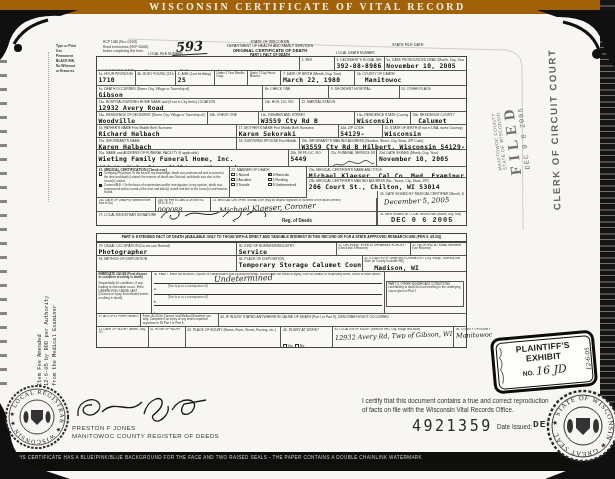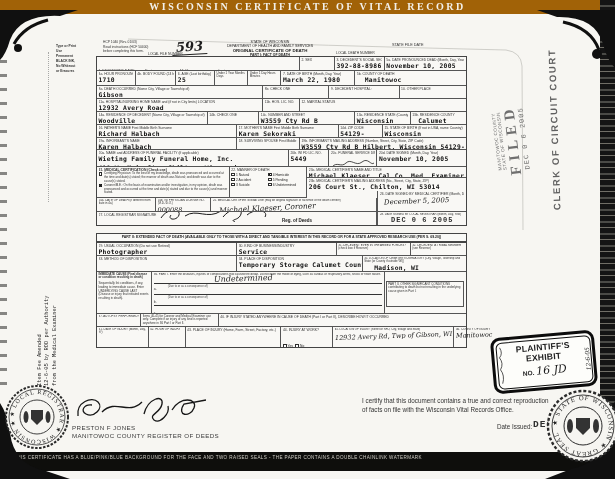--- a/index.html
+++ b/index.html
@@ -466,20 +466,21 @@
   <svg style="position:absolute;left:72px;top:392px" width="140" height="34" viewBox="0 0 140 34">
     <path d="M6,24 C4,10 20,4 26,10 C32,16 22,26 14,22 C8,19 12,12 20,13 M30,20 C44,6 56,24 70,10 M72,22 C76,6 92,2 90,12 C88,22 76,22 82,28 C88,32 98,22 96,14 M100,18 C108,4 126,6 122,16 C118,26 104,24 112,12 L134,8" stroke="#161616" stroke-width="1.3" fill="none"></path>
   </svg>
   <div style="position:absolute;left:72px;top:424px;font-size:6.2px;letter-spacing:.4px;color:#3c3c3c">PRESTON F JONES</div>
   <div style="position:absolute;left:72px;top:432px;font-size:6.2px;letter-spacing:.4px;color:#3c3c3c">MANITOWOC COUNTY REGISTER OF DEEDS</div>
 
   <div style="position:absolute;left:362px;top:397px;font-size:6.3px;line-height:1.35;color:#333">
     <div>I certify that this document contains a true and correct reproduction</div>
     <div>of facts on file with the Wisconsin Vital Records Office.</div>
   </div>
+  <div style="position:absolute;left:412px;top:417px;font:15px 'DejaVu Sans Mono',monospace;letter-spacing:2.5px;color:#2a2a2a">4921359</div>
   <div style="position:absolute;left:497px;top:423px;font-size:6.3px;color:#333">Date Issued:</div>
   <div class="stampdate" style="position:absolute;left:533px;top:419px;font-size:9.5px;color:#2f2f2f">DEC - 6 2005</div>
 
   <svg class="seal" style="left:4px;top:384px" width="66" height="66" viewBox="0 0 66 66">
     <defs>
         <path id="ringL" d="M33,33 m-23,0 a23,23 0 1,1 46,0 a23,23 0 1,1 -46,0"></path>
       </defs>
     <circle cx="33" cy="33" r="31" fill="#f6f5f1" stroke="#2b2b2b" stroke-width="2" stroke-dasharray="2.5,1.5"></circle>
     <circle cx="33" cy="33" r="28" fill="none" stroke="#2b2b2b" stroke-width="0.8"></circle>
     <circle cx="33" cy="33" r="17" fill="none" stroke="#2b2b2b" stroke-width="0.9"></circle>

